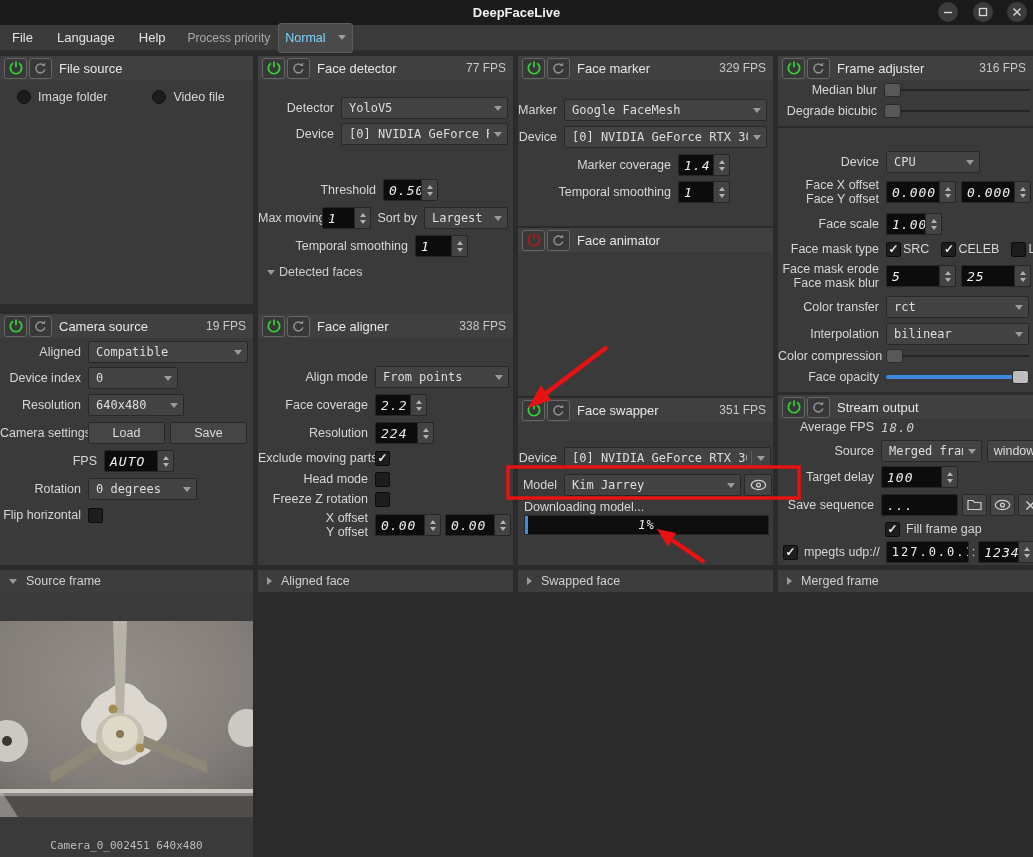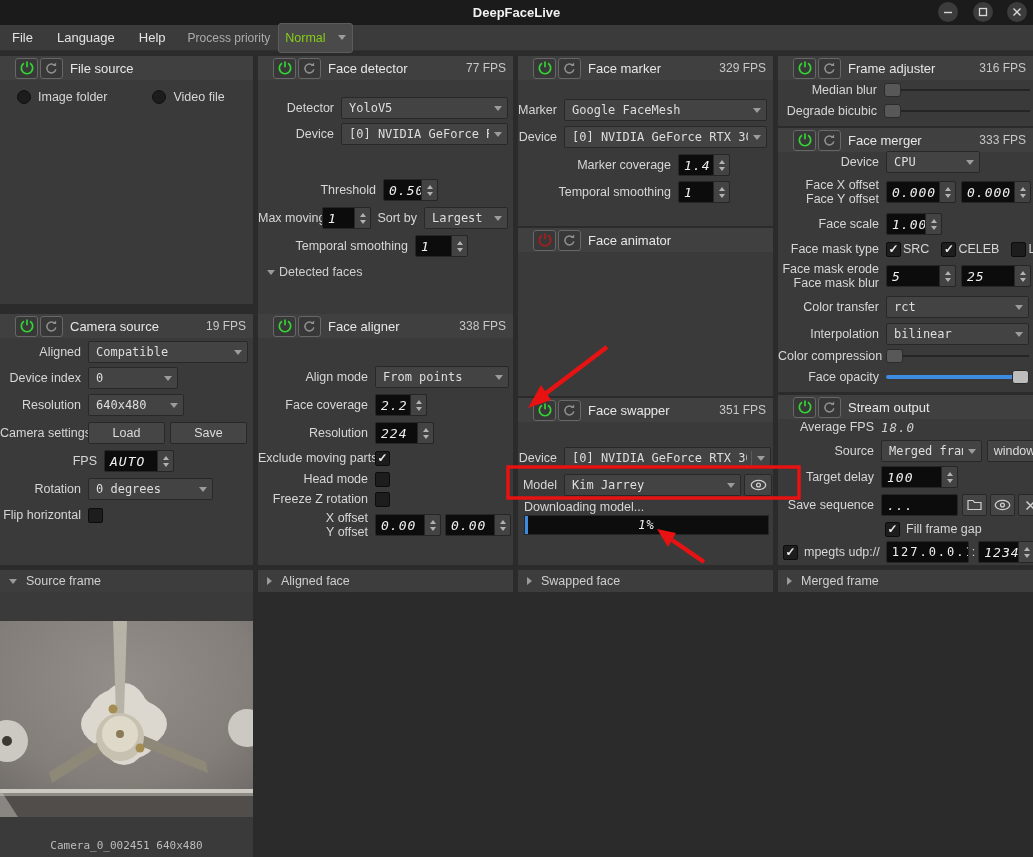--- a/index.html
+++ b/index.html
@@ -7,25 +7,25 @@
   .abs{position:absolute;}
   
   .titlebar{position:absolute;left:0;top:0;width:1033px;height:25px;background:#1b1b1b;display:flex;align-items:center;}
   .title{position:absolute;left:0;right:0;text-align:center;color:#f2f2f2;font-size:13px;font-weight:bold;}
   .winbtn{position:absolute;top:2px;width:20px;height:20px;border-radius:50%;background:#3c3c3c;border:none;
     display:flex;align-items:center;justify-content:center;padding:0;cursor:default;}
   
   .menubar{position:absolute;left:0;top:25px;width:1033px;height:26px;background:#3b3b3b;display:flex;align-items:center;border-bottom:1px solid #303030;box-sizing:border-box;}
   .menu-item{color:#e2e2e2;font-size:13px;padding:0 12px;height:100%;display:flex;align-items:center;}
   .pp-label{color:#ababab;font-size:12px;margin-left:10px;margin-right:8px;}
-  .menu-dd{height:20px;background:#4a4a4a;border:1px solid #5c5c5c;border-radius:3px;color:#84cc16;font-size:12.5px;
+  .menu-dd{height:20px;background:#4a4a4a;border:1px solid #5c5c5c;border-radius:3px;color:#7dd3fc;font-size:12.5px;
     display:flex;align-items:center;padding:4px 6px;gap:7px;}
   
   .panel{position:absolute;background:#3a3a3a;overflow:hidden;}
-  .phead{position:absolute;left:0;top:0;right:0;height:24px;background:#404040;display:flex;align-items:center;padding:0 7px 0 13px;}
+  .phead{position:absolute;left:0;top:0;right:0;height:24px;background:#404040;display:flex;align-items:center;padding:0 7px 0 2px;}
   .pbtn{width:23px;height:21px;background:#383838;border:1px solid #676767;border-radius:3px;margin-left:2px;
     display:flex;align-items:center;justify-content:center;padding:0;}
   .ptitle{margin-left:7px;font-size:13px;color:#e6e6e6;white-space:nowrap;}
   .pfps{margin-left:auto;font-size:12px;color:#c7c7c7;white-space:nowrap;}
   .row{position:absolute;left:0;right:0;height:22px;display:flex;align-items:center;}
   .lbl{flex:none;text-align:right;padding-right:7px;font-size:12.5px;color:#d6d6d6;white-space:nowrap;box-sizing:border-box;}
   .lbl2{line-height:14px;}
   .dd{height:22px;background:#434343;border:1px solid #282828;border-radius:2px;display:flex;align-items:center;
     padding:0 5px 0 7px;box-sizing:border-box;overflow:hidden;flex:none;}
   .ddt{font-family:"DejaVu Sans Mono",monospace;font-size:12px;color:#dedede;white-space:nowrap;overflow:hidden;flex:1;}
@@ -165,21 +165,21 @@
     <div class="spin" style="width:70px">
       <span class="lcd">AUTO</span>
       <span class="sbt">
           <i class="u"></i>
           <i class="d"></i>
         </span>
     </div>
   </div>
   <div class="row" style="top:164px">
     <div class="lbl" style="width:88px">Rotation</div>
-    <div class="dd" style="width:125px">
+    <div class="dd" style="width:109px">
       <span class="ddt">0 degrees</span>
       <span class="dda"></span>
     </div>
   </div>
   <div class="row" style="top:190px">
     <div class="lbl" style="width:88px">Flip horizontal</div>
     <span class="cb"></span>
   </div>
 </div>
 
@@ -531,36 +531,20 @@
   <div class="row" style="top:46px;height:18px">
     <div class="lbl" style="width:106px">Degrade bicubic</div>
     <div class="slider" style="width:146px">
       <div class="groove"></div>
         <div class="handle" style="left:0"></div>
     </div>
   </div>
 </div>
 
 <div class="panel" style="left:778px;top:128px;width:255px;height:264px">
-  <div class="phead">
-    <button class="pbtn">
-      <svg class="icon-svg" width="16" height="16" viewBox="0 0 16 16">
-        <path d="M5 3.2 A5.7 5.7 0 1 0 11 3.2" fill="none" stroke="#35d435" stroke-width="1.7"></path>
-          <line x1="8" y1="1.4" x2="8" y2="7.2" stroke="#35d435" stroke-width="1.7"></line>
-        </svg>
-    </button>
-    <button class="pbtn">
-      <svg class="icon-svg" width="15" height="15" viewBox="0 0 16 16">
-        <path d="M12.6 9a4.8 4.8 0 1 1-1.2-4.4" fill="none" stroke="#909090" stroke-width="1.6"></path>
-          <path d="M12.9 1.6 v3.6 h-3.6 z" fill="#909090"></path>
-        </svg>
-    </button>
-    <span class="ptitle">Face merger</span>
-    <span class="pfps">333 FPS</span>
-  </div>
   <div class="row" style="top:23px">
     <div class="lbl" style="width:108px">Device</div>
     <div class="dd" style="width:94px">
       <span class="ddt">CPU</span>
       <span class="dda"></span>
     </div>
   </div>
   <div class="row" style="top:50px;height:28px">
     <div class="lbl lbl2" style="width:108px">
       <div>Face X offset</div>

